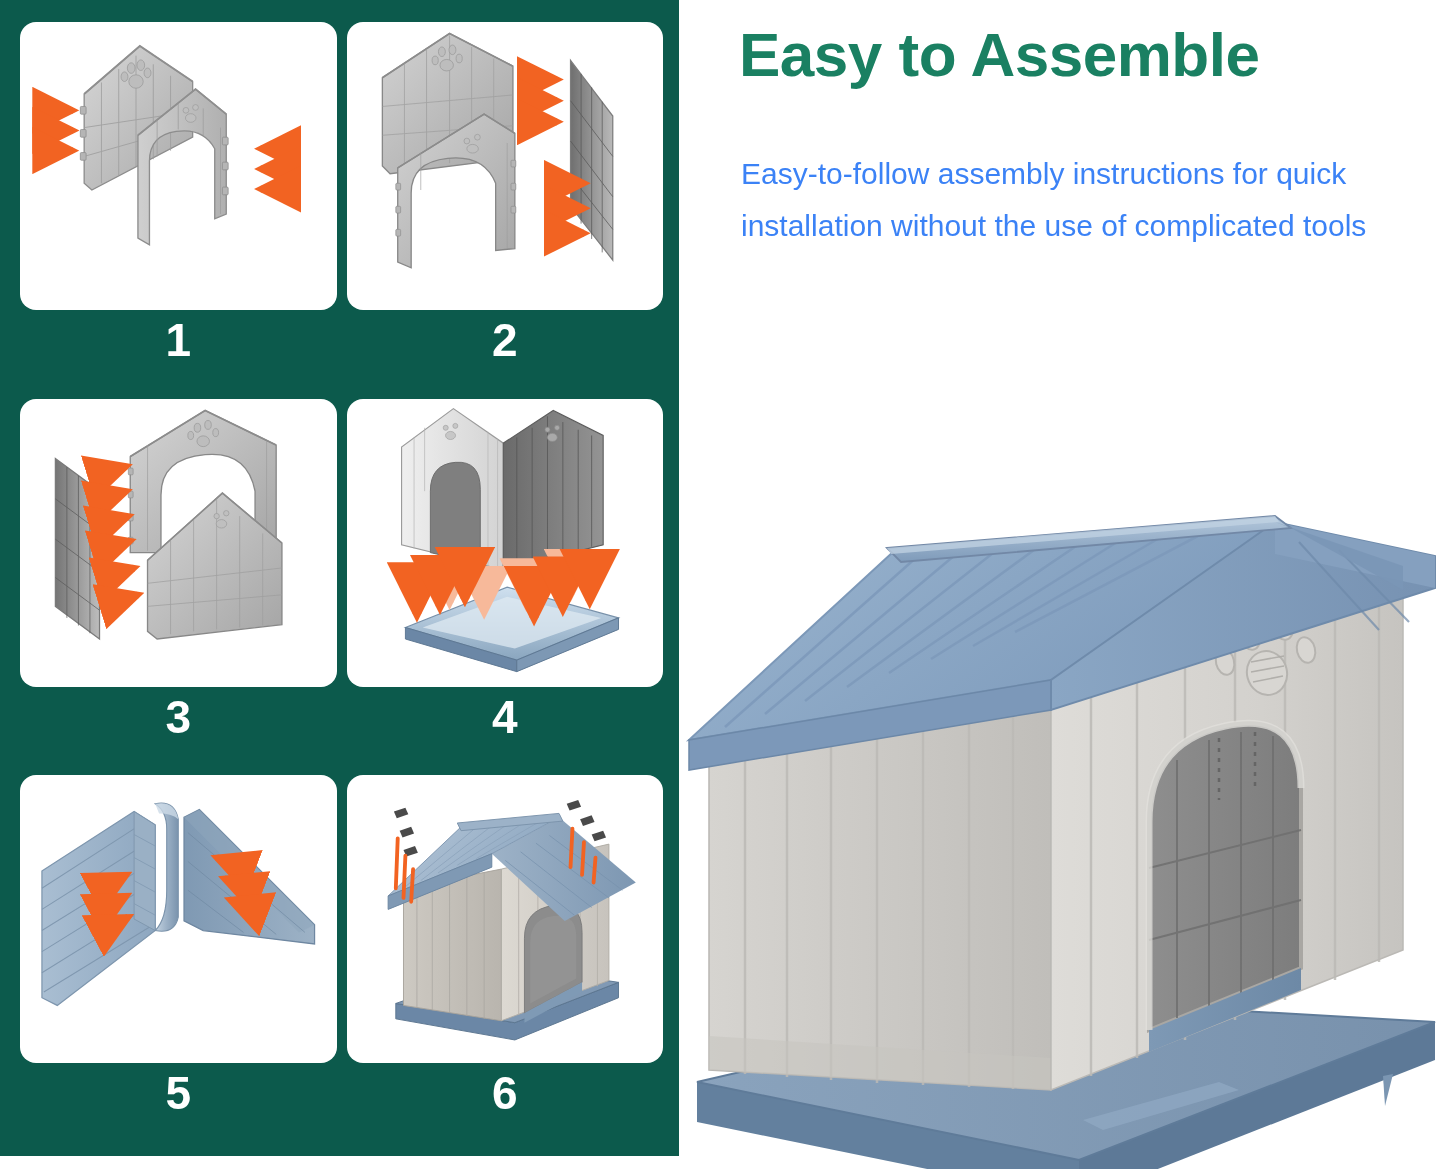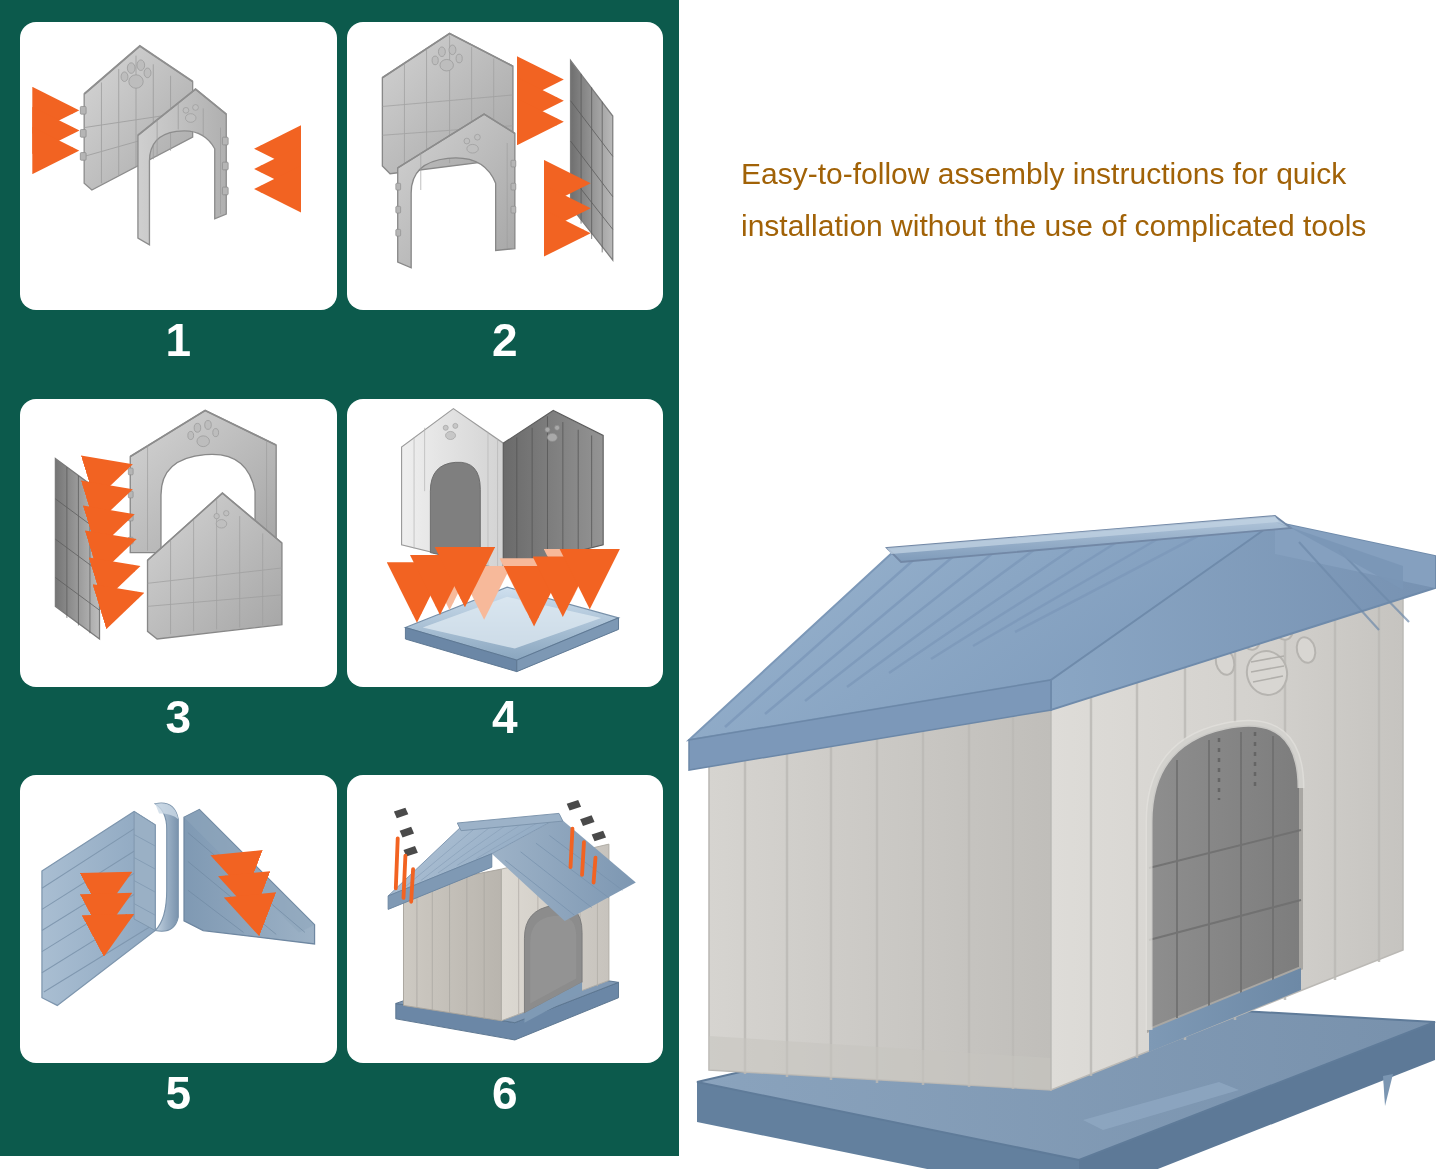--- a/index.html
+++ b/index.html
@@ -52,21 +52,21 @@
     width: 690px;
     color: #1a8062;
     font-size: 62px;
     font-weight: bold;
     line-height: 1.05;
     letter-spacing: -0.5px;
   }
   .subhead {
     position: absolute; left: 62px; top: 148px;
     width: 680px;
-    color: #a16207;
+    color: #3b82f6;
     font-size: 30px;
     font-weight: 500;
     line-height: 1.72;
   }
   .hero {
     position: absolute; left: 0px; top: 470px;
     width: 766px; height: 699px;
   }
   .hero svg { width:100%; height:100%; display:block; }
 </style>
@@ -606,20 +606,21 @@
         </svg>
         </div>
       </div>
       <div class="step-num">6</div>
     </div>
 
   </div>
 
   <div class="right">
 
+    <h1 class="headline">Easy to Assemble</h1>
     <p class="subhead">Easy-to-follow assembly instructions for quick installation without the use of complicated tools</p>
 
     <div class="hero">
       <svg viewBox="0 0 766 699" xmlns="http://www.w3.org/2000/svg">
         <defs>
           <linearGradient id="hRoofL" x1="0" y1="0" x2="1" y2="0.5">
             <stop offset="0" stop-color="#9cb6d0"></stop>
             <stop offset="0.55" stop-color="#8aa6c4"></stop>
             <stop offset="1" stop-color="#7d9abb"></stop>
           </linearGradient>

